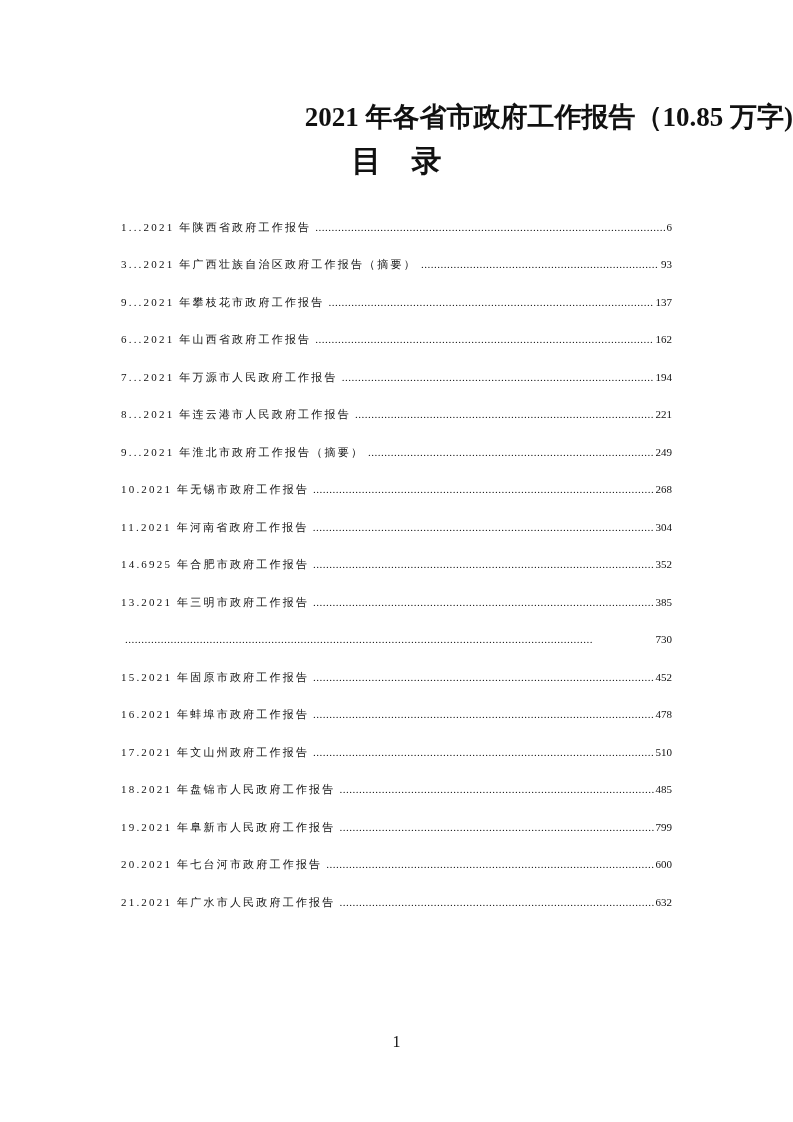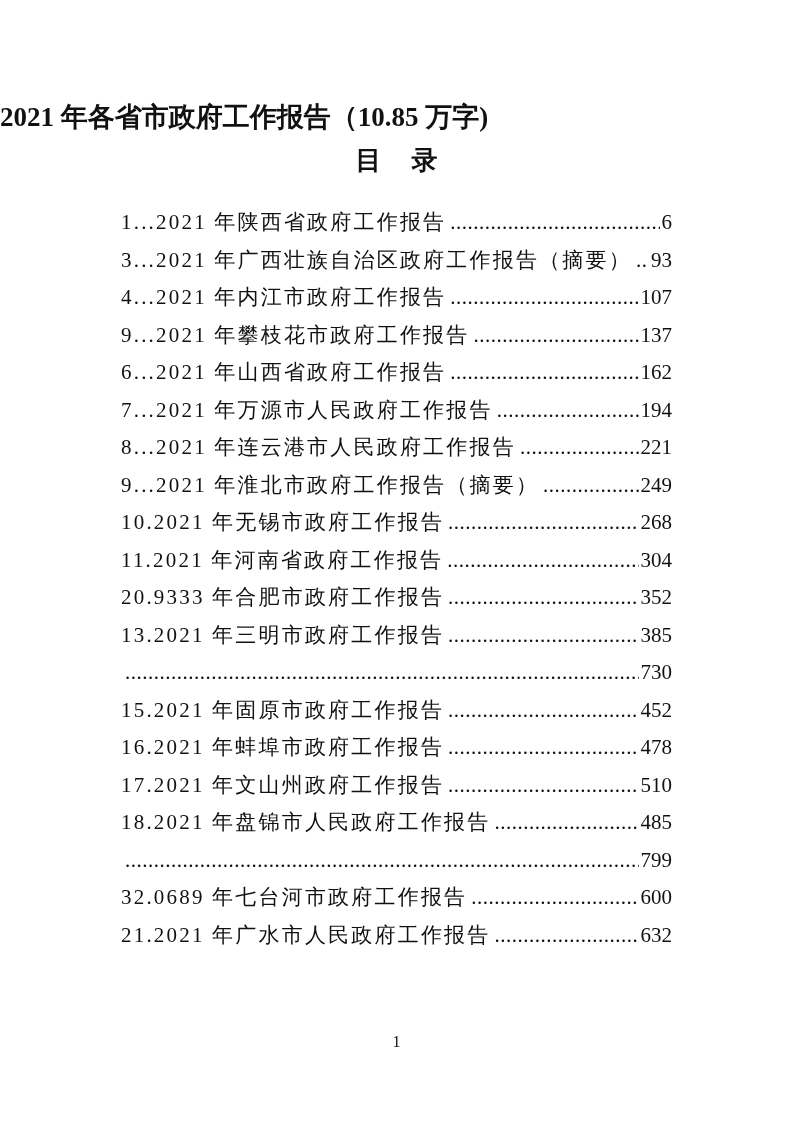--- a/index.html
+++ b/index.html
@@ -1,25 +1,25 @@
 <!DOCTYPE html>
 <html><head>
 <meta charset="utf-8">
 <style>
   html, body { margin:0; padding:0; background:#ffffff; }
   body { width:793px; height:1122px; position:relative; overflow:hidden;
          font-family:"Liberation Serif","DejaVu Serif",serif; color:#111; }
-  .title { position:absolute; left:0; width:793px; top:97px; text-align:left;
+  .title { position:absolute; left:0; width:793px; top:97px; text-align:right;
            font-size:27px; font-weight:bold; letter-spacing:0px; line-height:40px; }
   .subtitle { position:absolute; left:0; width:793px; top:141px; text-align:center;
-              font-size:26px; font-weight:bold; line-height:40px;text-decoration:underline; }
+              font-size:30px; font-weight:bold; line-height:40px;text-decoration:underline; }
   .subtitle span { display:inline-block; }
   .subtitle .gap { width:30px; }
   .toc { position:absolute; left:121px; top:208px; width:551px; }
-  .row { display:flex; align-items:flex-start; height:37.5px; font-size:21px; line-height:28px; white-space:nowrap; }
+  .row { display:flex; align-items:center; height:37.5px; font-size:11px; line-height:28px; white-space:nowrap; }
   .row .label { flex:0 0 auto; letter-spacing:2.2px; }
   .row .dots { flex:1 1 auto; overflow:hidden; margin:0 2px 0 4px; letter-spacing:0.5px; }
   .row .dots::after { content:"................................................................................................................................................"; }
   .row .page { flex:0 0 auto; }
   .footer { position:absolute; left:0; width:793px; top:1033px; text-align:center; font-size:16px; }
 </style>
 </head>
 <body>
 
 <div class="title">2021 年各省市政府工作报告（10.85 万字)</div>
@@ -30,25 +30,20 @@
 <div class="toc">
   <div class="row">
       <span class="label">1...2021 年陕西省政府工作报告</span>
       <span class="dots"></span>
       <span class="page">6</span>
     </div>
   <div class="row">
       <span class="label">3...2021 年广西壮族自治区政府工作报告（摘要）</span>
       <span class="dots"></span>
       <span class="page">93</span>
-    </div>
-  <div class="row">
-      <span class="label">4...2021 年内江市政府工作报告</span>
-      <span class="dots"></span>
-      <span class="page">107</span>
     </div>
   <div class="row">
       <span class="label">9...2021 年攀枝花市政府工作报告</span>
       <span class="dots"></span>
       <span class="page">137</span>
     </div>
   <div class="row">
       <span class="label">6...2021 年山西省政府工作报告</span>
       <span class="dots"></span>
       <span class="page">162</span>
@@ -72,21 +67,21 @@
       <span class="label">10.2021 年无锡市政府工作报告</span>
       <span class="dots"></span>
       <span class="page">268</span>
     </div>
   <div class="row">
       <span class="label">11.2021 年河南省政府工作报告</span>
       <span class="dots"></span>
       <span class="page">304</span>
     </div>
   <div class="row">
-      <span class="label">20.9333 年合肥市政府工作报告</span>
+      <span class="label">14.6925 年合肥市政府工作报告</span>
       <span class="dots"></span>
       <span class="page">352</span>
     </div>
   <div class="row">
       <span class="label">13.2021 年三明市政府工作报告</span>
       <span class="dots"></span>
       <span class="page">385</span>
     </div>
   <div class="row">
       <span class="dots"></span>
@@ -106,25 +101,26 @@
       <span class="label">17.2021 年文山州政府工作报告</span>
       <span class="dots"></span>
       <span class="page">510</span>
     </div>
   <div class="row">
       <span class="label">18.2021 年盘锦市人民政府工作报告</span>
       <span class="dots"></span>
       <span class="page">485</span>
     </div>
   <div class="row">
+      <span class="label">19.2021 年阜新市人民政府工作报告</span>
       <span class="dots"></span>
       <span class="page">799</span>
     </div>
   <div class="row">
-      <span class="label">32.0689 年七台河市政府工作报告</span>
+      <span class="label">20.2021 年七台河市政府工作报告</span>
       <span class="dots"></span>
       <span class="page">600</span>
     </div>
   <div class="row">
       <span class="label">21.2021 年广水市人民政府工作报告</span>
       <span class="dots"></span>
       <span class="page">632</span>
     </div>
 </div>
 

